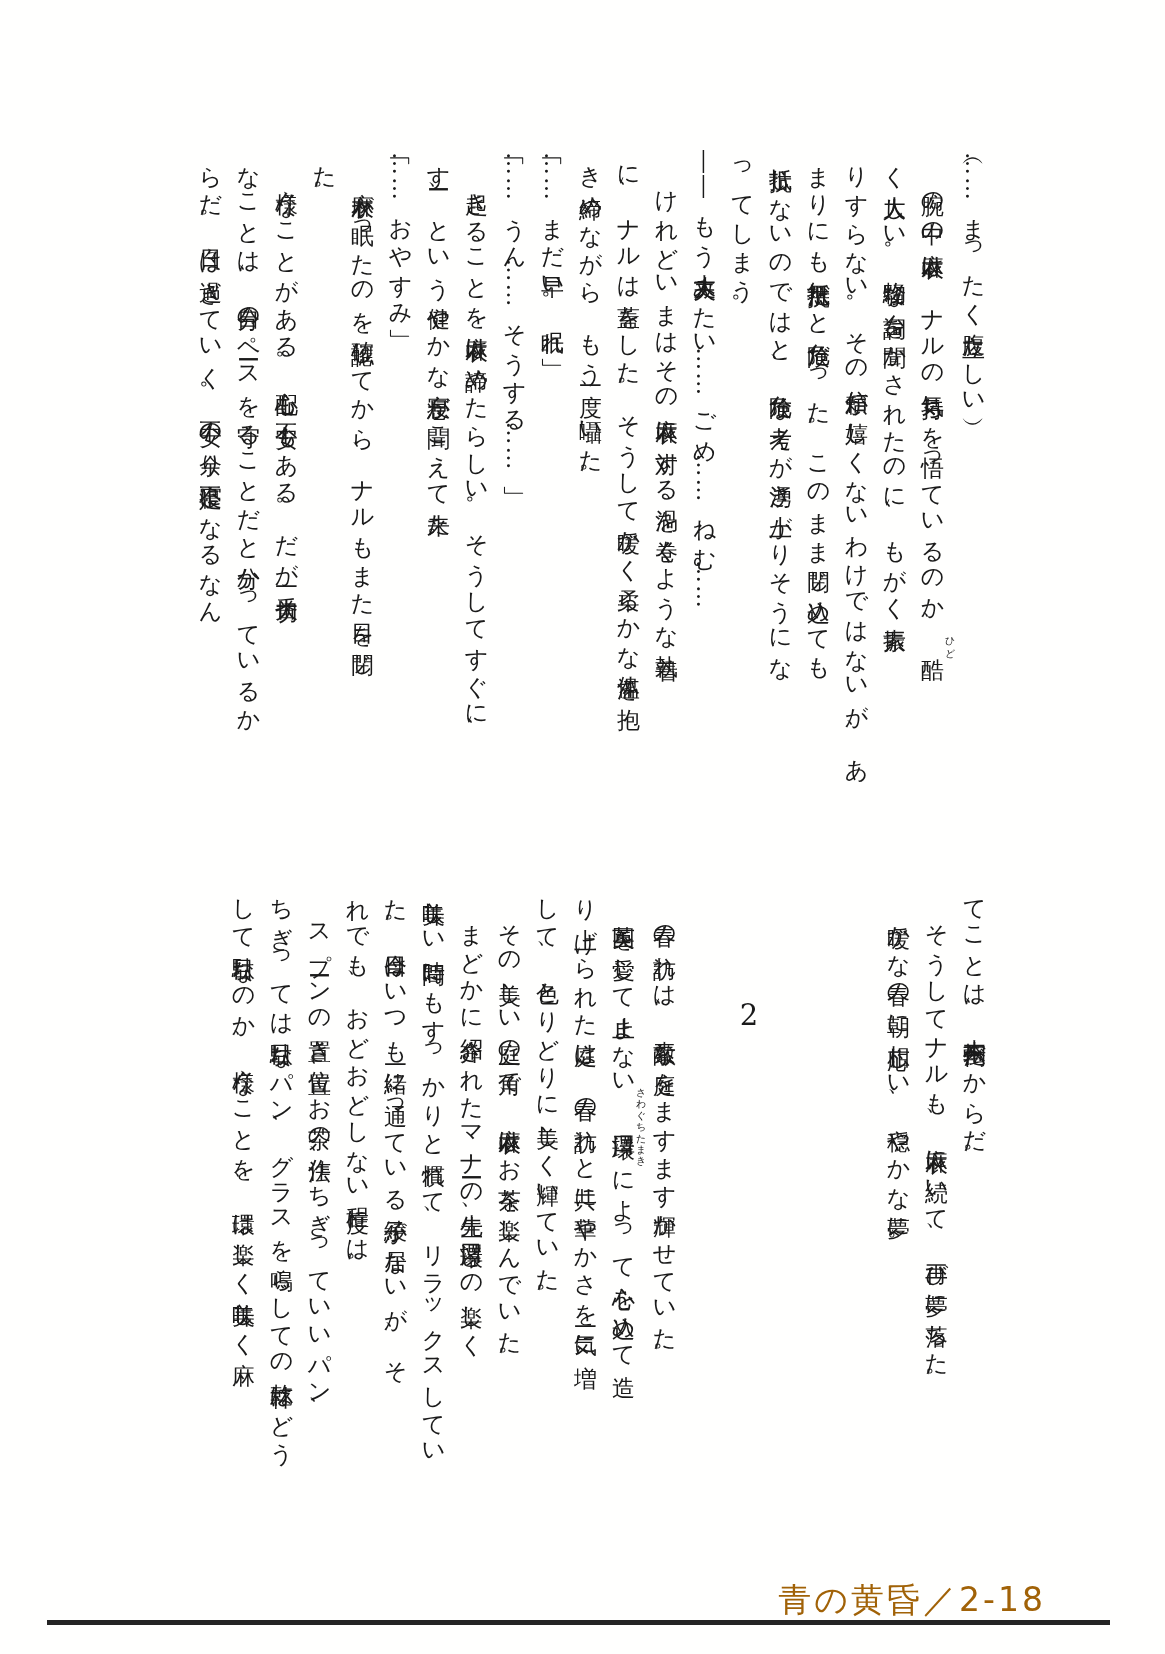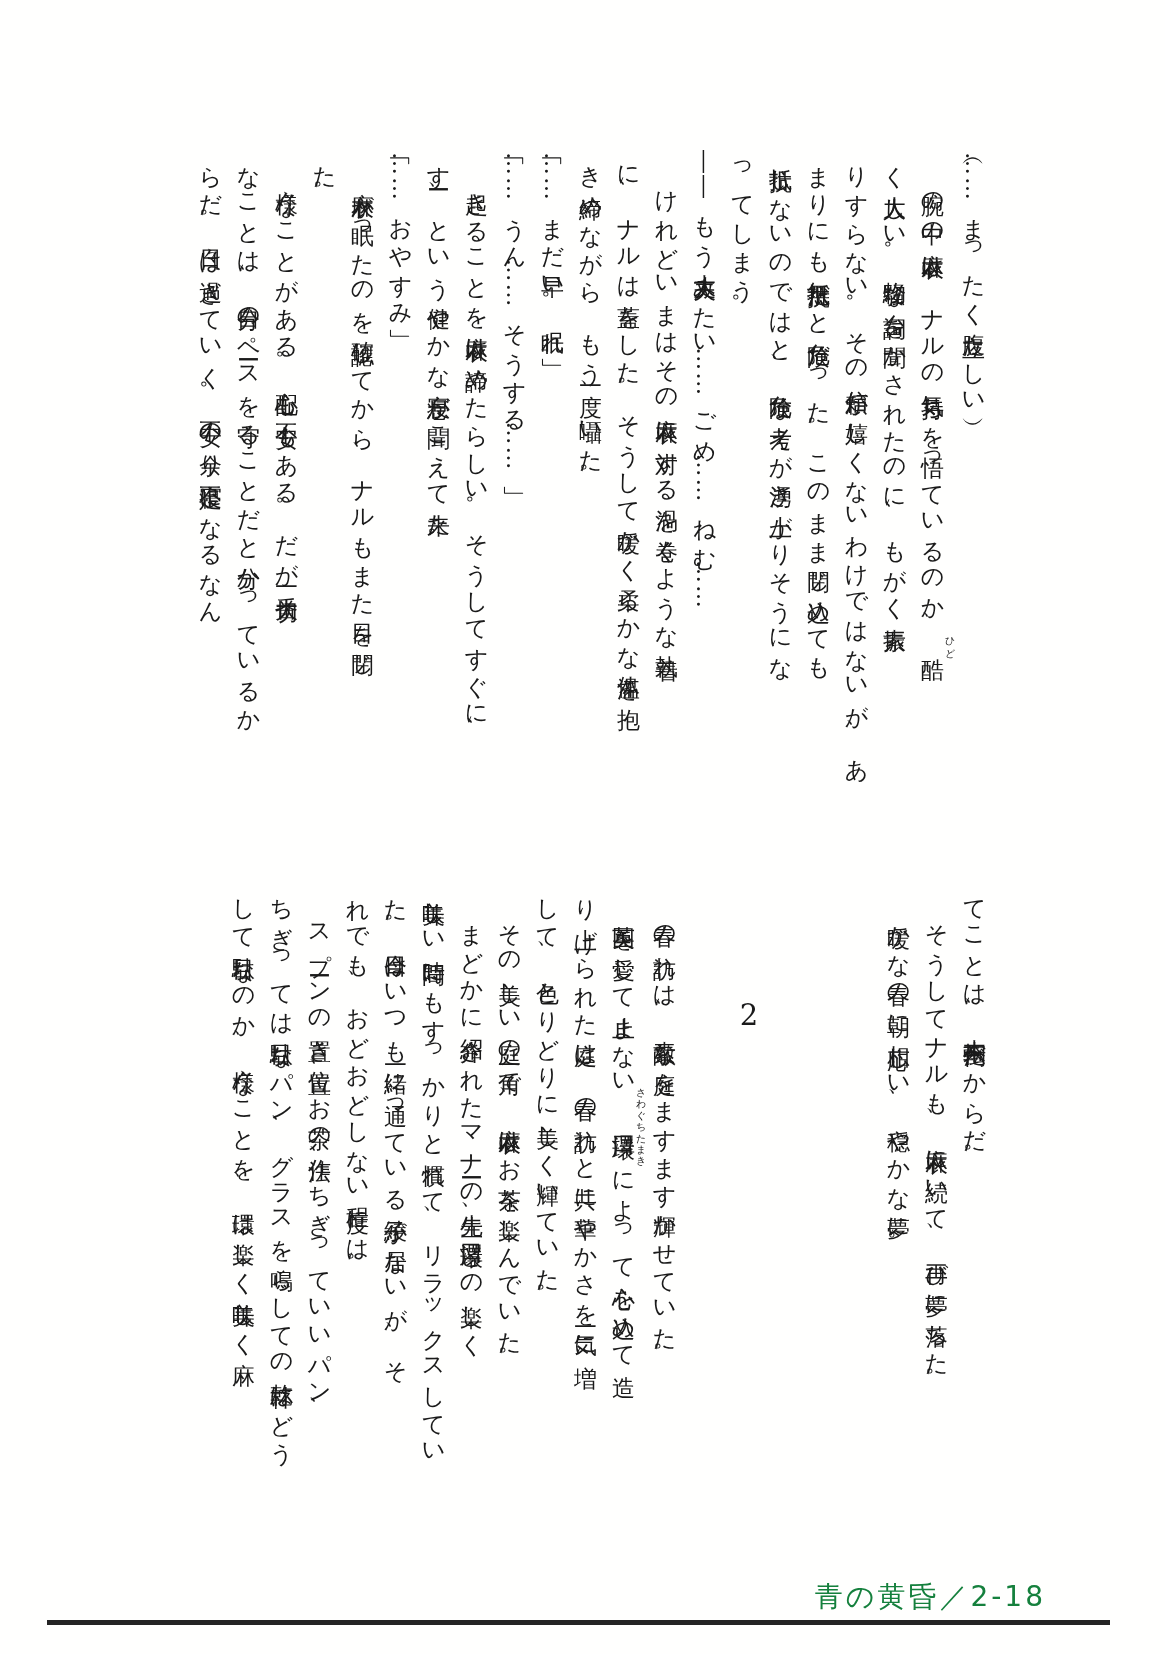--- a/index.html
+++ b/index.html
@@ -42,23 +42,23 @@
     padding-top:115px;
     margin-right:112px;
     margin-left:46px;
     color:#1a1a1a;
   }
   .footer-label {
     position:absolute;
     top:1578px;
     right:119px;
     font-family:"DejaVu Sans","Liberation Sans",sans-serif;
-    font-size:28px;
+    font-size:33px;
     letter-spacing:3px;
-    color:#15803d;
+    color:#a16207;
     white-space:nowrap;
   }
   .footer-rule {
     position:absolute;
     top:1620px;
     left:47px;
     width:1063px;
     height:5px;
     background:#242424;
   }

